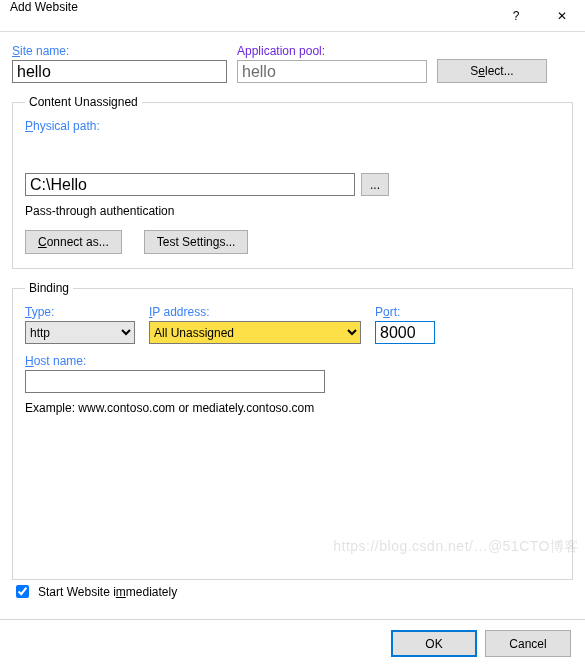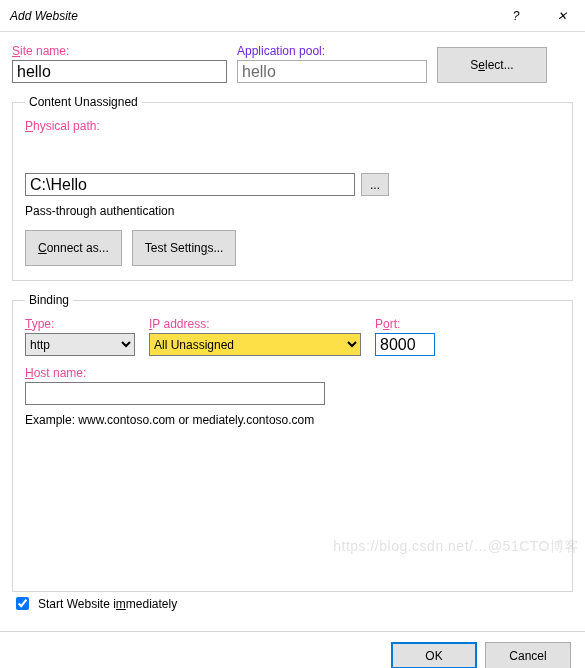--- a/index.html
+++ b/index.html
@@ -9,60 +9,59 @@
     font-size: 12px;
     background: #fff;
     color: #000;
     width: 585px;
     height: 668px;
     overflow: hidden;
     position: relative;
   }
   .titlebar {
     display: flex;
-    align-items: center;
+    align-items: flex-start;
     height: 32px;
     padding-left: 10px;
     border-bottom: 1px solid #ddd;
-    font-style: italic;
   }
   .titlebar .title { flex: 1; font-size: 12px; }
   .titlebar .tbtn {
     width: 46px; height: 32px;
     display: flex; align-items: center; justify-content: center;
     font-family: "Segoe UI Symbol", sans-serif;
     font-size: 12px;
   }
   .content {
     padding: 12px 12px 0 12px;
   }
   .row { display: flex; gap: 10px; }
   .col { display: flex; flex-direction: column; }
-  label.field-label { font-size: 12px; color: #ec4899; margin-bottom: 2px; }
+  label.field-label { font-size: 12px; color: #3b82f6; margin-bottom: 2px; }
   label.disabled { color: #6d28d9; }
   .underline-letter { text-decoration: underline; }
   input[type=text] {
     font-family: inherit;
     font-size: 16px;
     height: 23px;
     border: 1px solid #7a7a7a;
     padding: 2px 4px;
     outline: none;
     background: #fff;
   }
   input[type=text].focused { border: 1px solid #0078d7; }
   input[type=text]:disabled, input.readonly {
     background: #fff;
     color: #6d6d6d;
     border: 1px solid #adadad;
   }
   button.std {
     font-family: inherit;
     font-size: 12px;
-    height: 36px;
+    height: 24px;
     min-width: 86px;
     background: #e1e1e1;
     border: 1px solid #adadad;
     padding: 0 12px;
     cursor: default;
   }
   button.std.wide { min-width: 110px; }
   button.std.default { border: 1px solid #0078d7; box-shadow: inset 0 0 0 1px #0078d7; }
   select {
     font-family: inherit;
@@ -80,21 +79,21 @@
   fieldset.group legend { padding: 0 4px; font-size: 12px; }
   .browse-btn {
     width: 28px; height: 23px;
     background: #e1e1e1;
     border: 1px solid #adadad;
     font-size: 12px;
     display: flex; align-items: center; justify-content: center;
     cursor: default;
   }
   .pt-auth { margin-top: 8px; font-size: 12px; }
-  .btn-row { display: flex; gap: 10px; margin-top: 12px; }
+  .btn-row { display: flex; gap: 22px; margin-top: 12px; }
   .checkbox-row { display: flex; align-items: center; gap: 6px; padding: 2px 12px 10px 12px; }
   .checkbox-row input[type=checkbox] { width: 13px; height: 13px; }
   .sep { border-top: 1px solid #d6d6d6; margin: 8px 0 0 0; }
   .footer {
     display: flex;
     justify-content: flex-end;
     gap: 8px;
     padding: 10px 14px 14px 14px;
   }
   .footer button { min-width: 86px; height: 27px; }

